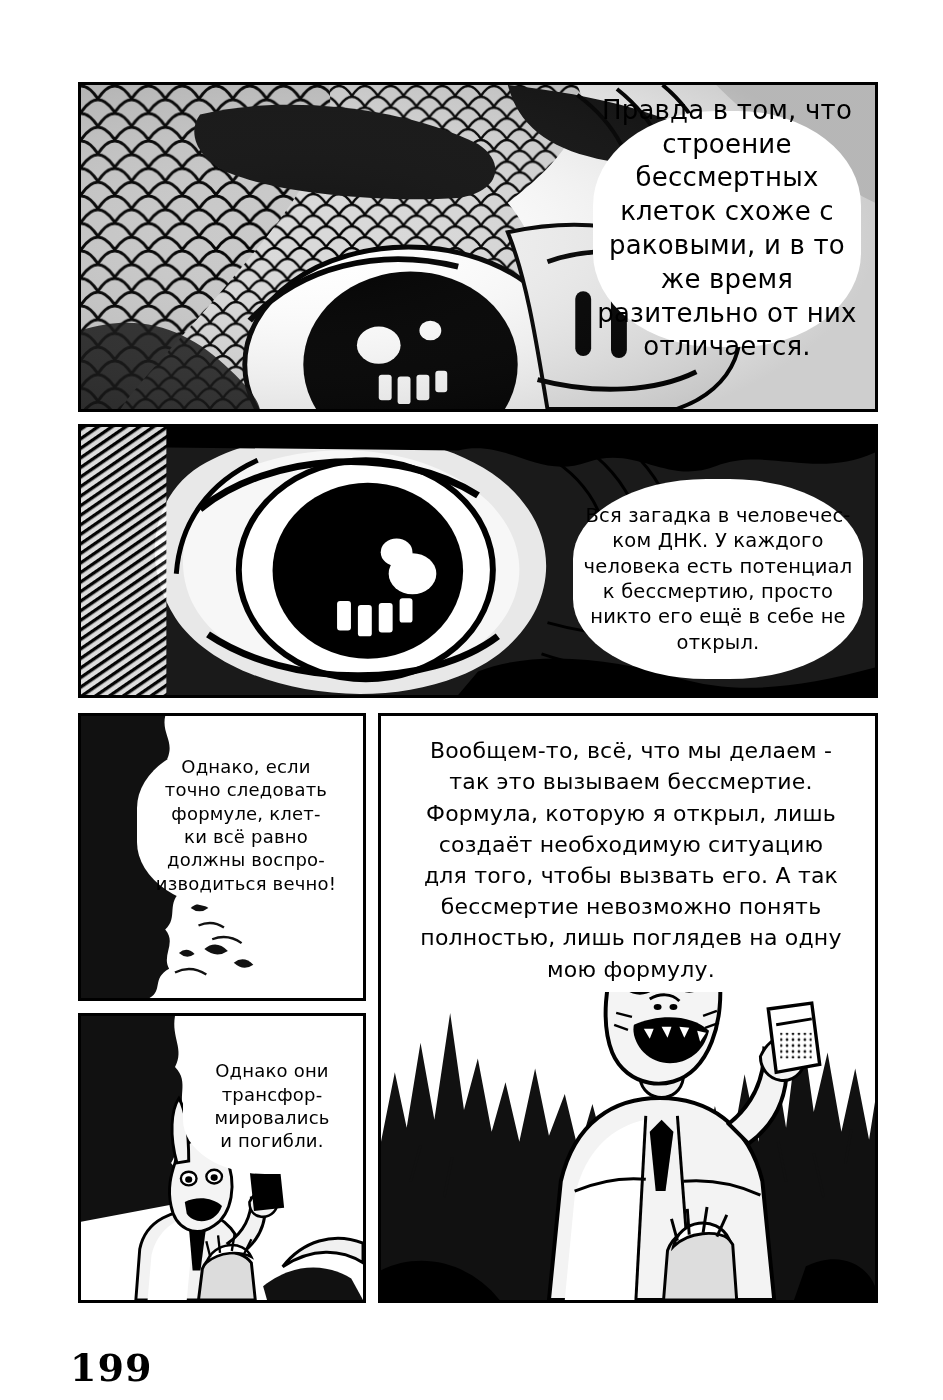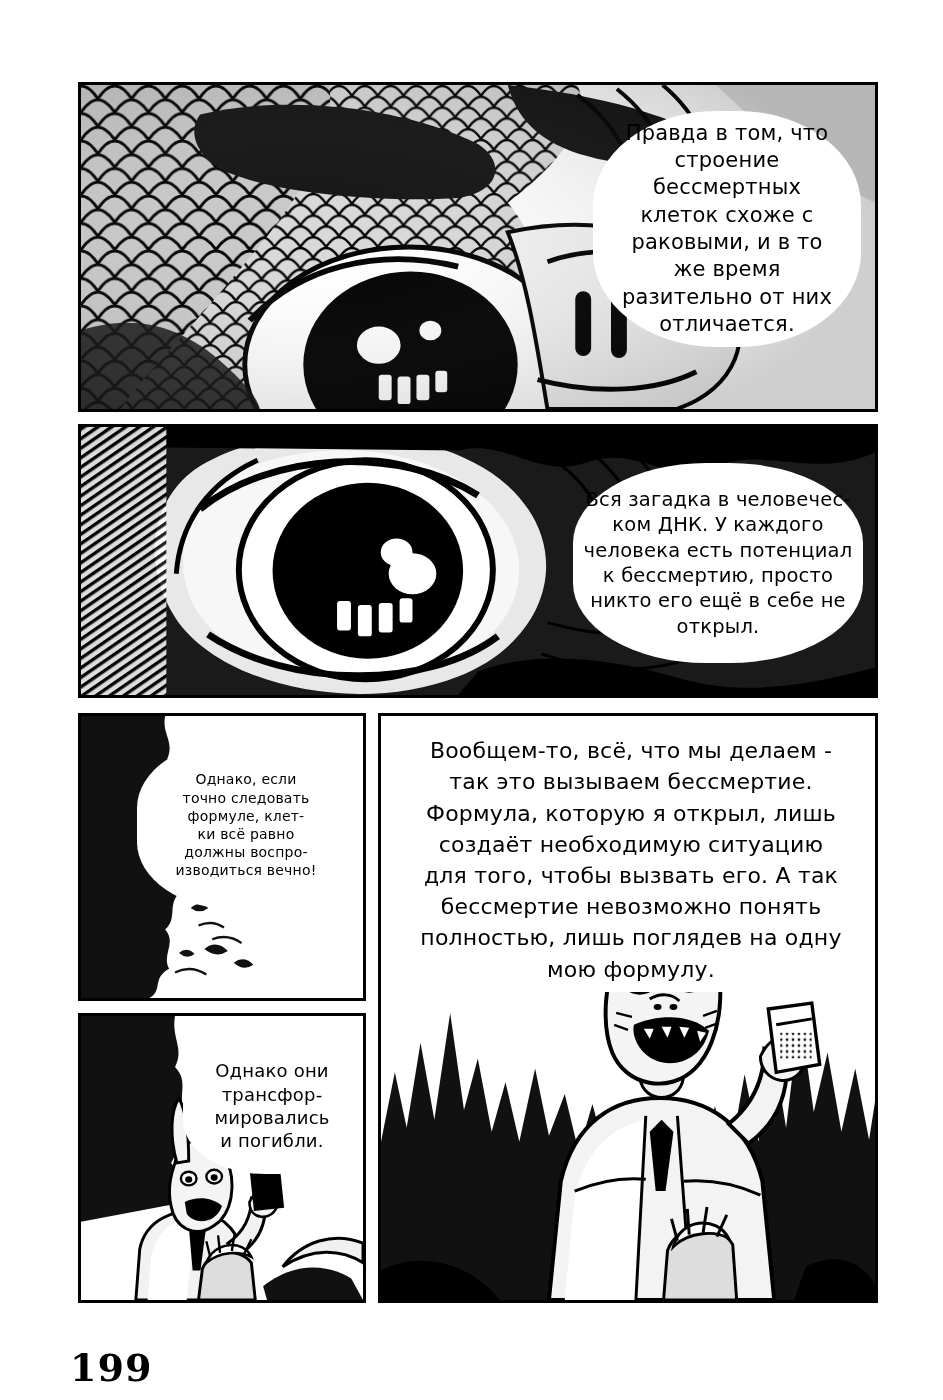--- a/index.html
+++ b/index.html
@@ -155,21 +155,21 @@
           <path d="M640 0 L800 0 L800 120 C760 100 700 60 640 0 Z" fill="#111" opacity="0.12"></path>
 
           <path d="M0 250 C60 230 110 250 150 290 C180 318 180 330 180 330 L0 330 Z" fill="#111" opacity="0.85"></path>
 
           <rect width="800" height="330" fill="url(#p1vig)" opacity="0.35"></rect>
         </g>
       </svg>
     </div>
 
     <div class="balloon b-soft" style="left:512px; top:26px; width:268px; height:236px;">
-      <span class="txt" style="font-size:21px;">Правда в том, что
+      <span class="txt" style="font-size:26px;">Правда в том, что
 строение
 бессмертных
 клеток схоже с
 раковыми, и в то
 же время
 разительно от них
 отличается.</span>
     </div>
   </div>
 
@@ -219,21 +219,21 @@
 
           <path d="M400 250 C460 226 540 238 600 256 C660 274 720 268 800 246 L800 274 L380 274 Z" fill="#000"></path>
 
           <path d="M0 0 L800 0 L800 26 C740 54 690 20 640 40 C590 60 560 18 510 36 C460 54 430 12 380 24 L0 20 Z" fill="#000"></path>
 
           <rect x="0" y="0" width="86" height="274" fill="url(#p2hatch)" opacity="0.85"></rect>
         </g>
       </svg>
     </div>
 
-    <div class="balloon b-soft" style="left:492px; top:36px; width:290px; height:200px;">
+    <div class="balloon b-soft" style="left:492px; top:52px; width:290px; height:200px;">
       <span class="txt" style="font-size:19.5px;">Вся загадка в человечес-
 ком ДНК. У каждого
 человека есть потенциал
 к бессмертию, просто
 никто его ещё в себе не
 открыл.</span>
     </div>
   </div>
 
   <div class="panel" style="left:78px; top:713px; width:288px; height:288px;">
@@ -262,21 +262,21 @@
           <g stroke="#111" stroke-width="2.4" fill="none">
             <path d="M120 214 q14 -6 26 2"></path>
             <path d="M134 228 q16 -6 30 4"></path>
             <path d="M96 262 q16 -8 32 2"></path>
           </g>
         </g>
       </svg>
     </div>
 
     <div class="balloon b-soft" style="left:56px; top:24px; width:218px; height:170px;">
-      <span class="txt" style="font-size:14px;">Однако, если
+      <span class="txt" style="font-size:18px;">Однако, если
 точно следовать
 формуле, клет-
 ки всё равно
 должны воспро-
 изводиться вечно!</span>
     </div>
   </div>
 
   <div class="panel" style="left:378px; top:713px; width:500px; height:590px;">
     <div class="art">

